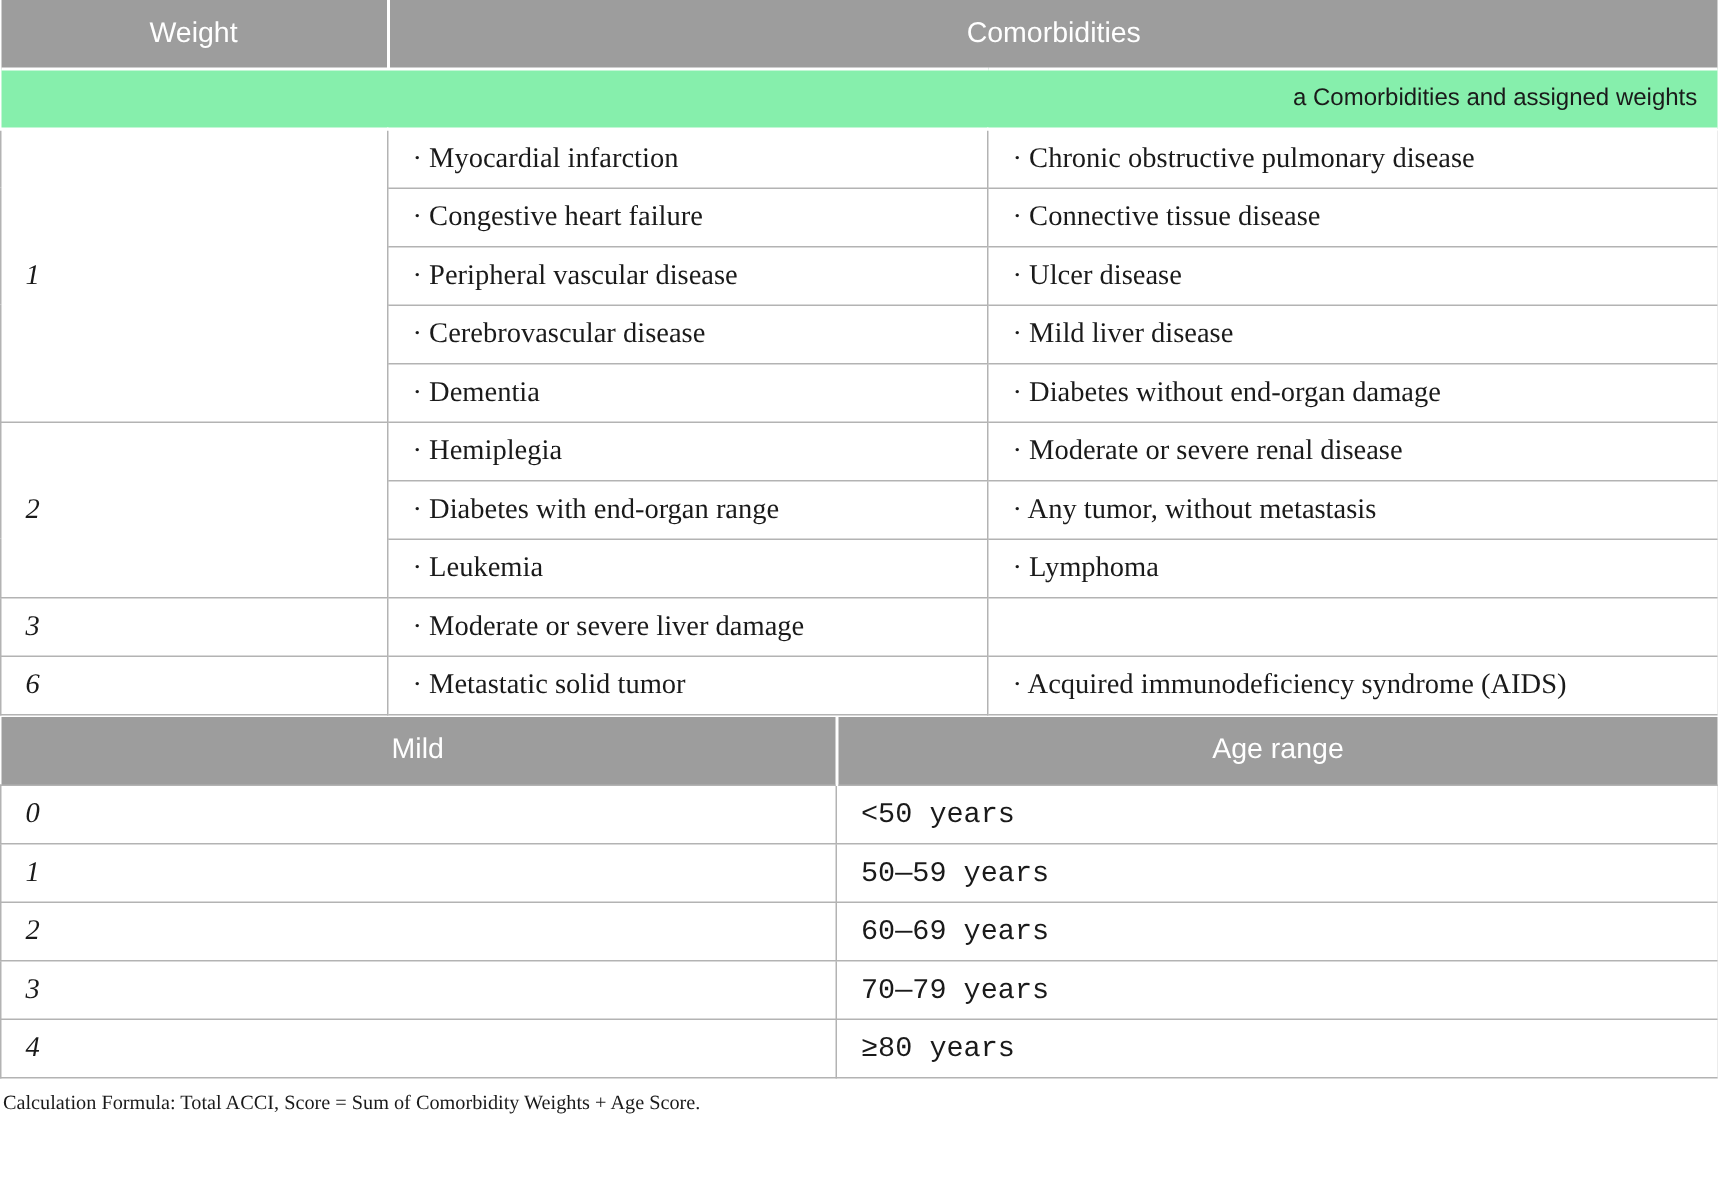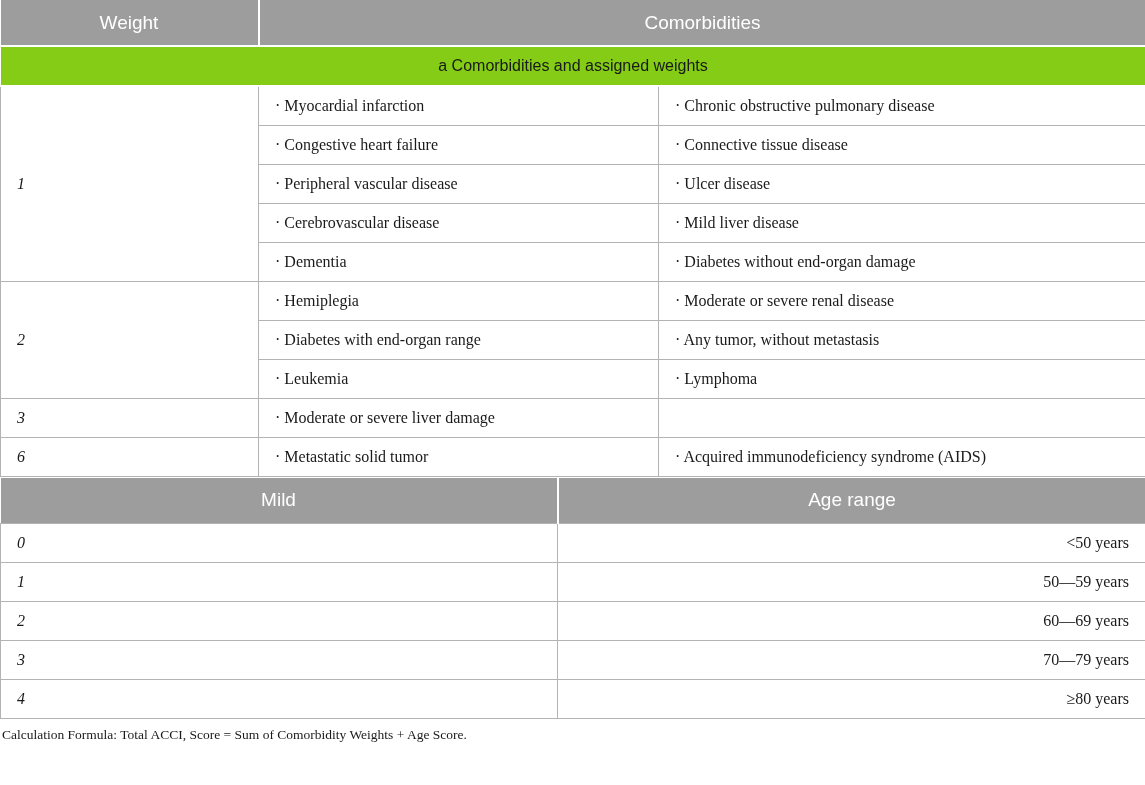--- a/index.html
+++ b/index.html
@@ -30,48 +30,48 @@
     font-size: 19px;
     height: 46px;
     padding: 0 14px;
     vertical-align: middle;
     text-align: center;
   }
   th.hdr-left   { text-align: left;  border-right: 2px solid #ffffff; }
   th.hdr-center { text-align: center; }
   
   tr.subheader td {
-    background: #84cc16;
+    background: #86efac;
     color: #1a1a1a;
     font-family: "Liberation Sans", sans-serif;
     font-size: 16px;
     height: 40px;
     padding: 0 14px;
-    text-align: center;
+    text-align: right;
     vertical-align: middle;
     border-top: 2px solid #ffffff;
     border-bottom: 2px solid #ffffff;
     margin-left: 20px;
   }
   
   tbody td.cell {
     border: 1px solid #b3b3b3;
-    font-size: 16px;
+    font-size: 19px;
     height: 39px;
     padding: 0 16px;
     vertical-align: middle;
     background: #ffffff;
   }
   td.weight {
     font-style: italic;
     vertical-align: top;
     padding: 10px 14px 0 14px;
   }
   td.item   { text-align: left; }
-  td.agecell { text-align: right; }
+  td.agecell { text-align: left; font-family: Liberation Mono, monospace; }
   .t2 { margin-top: 1px; }
   .footer-note {
     font-size: 13.5px;
     padding: 8px 2px 4px 2px;
     text-align: left;
   }
 </style>
 </head>
 <body>
 

